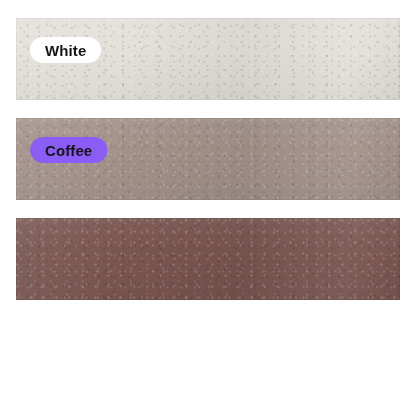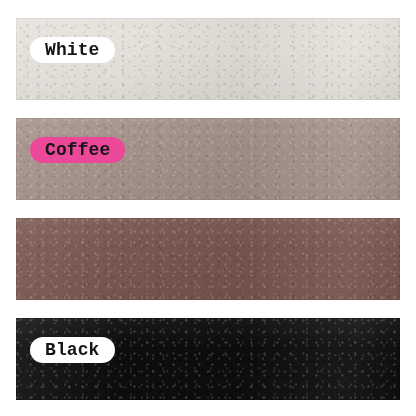--- a/index.html
+++ b/index.html
@@ -86,22 +86,22 @@
     display: flex;
     align-items: center;
     justify-content: center;
     padding: 0 15px;
     background: #ffffff;
     border-radius: 13px;
     box-sizing: border-box;
   }
 
   .pill-label {
-    font-family: Liberation Mono, monospace;
-    font-size: 18px;
+    font-family: Liberation Sans, sans-serif;
+    font-size: 15px;
     font-weight: bold;
     color: #151515;
     line-height: 1;
     letter-spacing: 0.1px;
     white-space: nowrap;
   }
 </style>
 </head>
 <body style="background: rgb(255, 255, 255);">
 
@@ -115,35 +115,26 @@
     <div class="pill" style="background: rgb(255, 255, 255);">
       <span class="pill-label" style="color: rgb(21, 21, 21);">White</span>
     </div>
   </div>
 
   <div class="swatch swatch-1">
     <div class="swatch-fill" style="background: rgb(163, 146, 138);"></div>
     <div class="swatch-grain"></div>
     <div class="swatch-sheen"></div>
     <div class="swatch-edge"></div>
-    <div class="pill" style="background: #ec4899;">
+    <div class="pill" style="background: #8b5cf6;">
       <span class="pill-label" style="color: rgb(21, 21, 21);">Coffee</span>
     </div>
   </div>
 
   <div class="swatch swatch-2">
     <div class="swatch-fill" style="background: rgb(122, 86, 80);"></div>
     <div class="swatch-grain"></div>
     <div class="swatch-sheen"></div>
     <div class="swatch-edge"></div>
   </div>
 
-  <div class="swatch swatch-3">
-    <div class="swatch-fill" style="background: rgb(13, 13, 13);"></div>
-    <div class="swatch-grain"></div>
-    <div class="swatch-sheen"></div>
-    <div class="swatch-edge"></div>
-    <div class="pill" style="background: rgb(255, 255, 255);">
-      <span class="pill-label" style="color: rgb(21, 21, 21);">Black</span>
-    </div>
-  </div>
 
 </div>
 
 </body></html>

